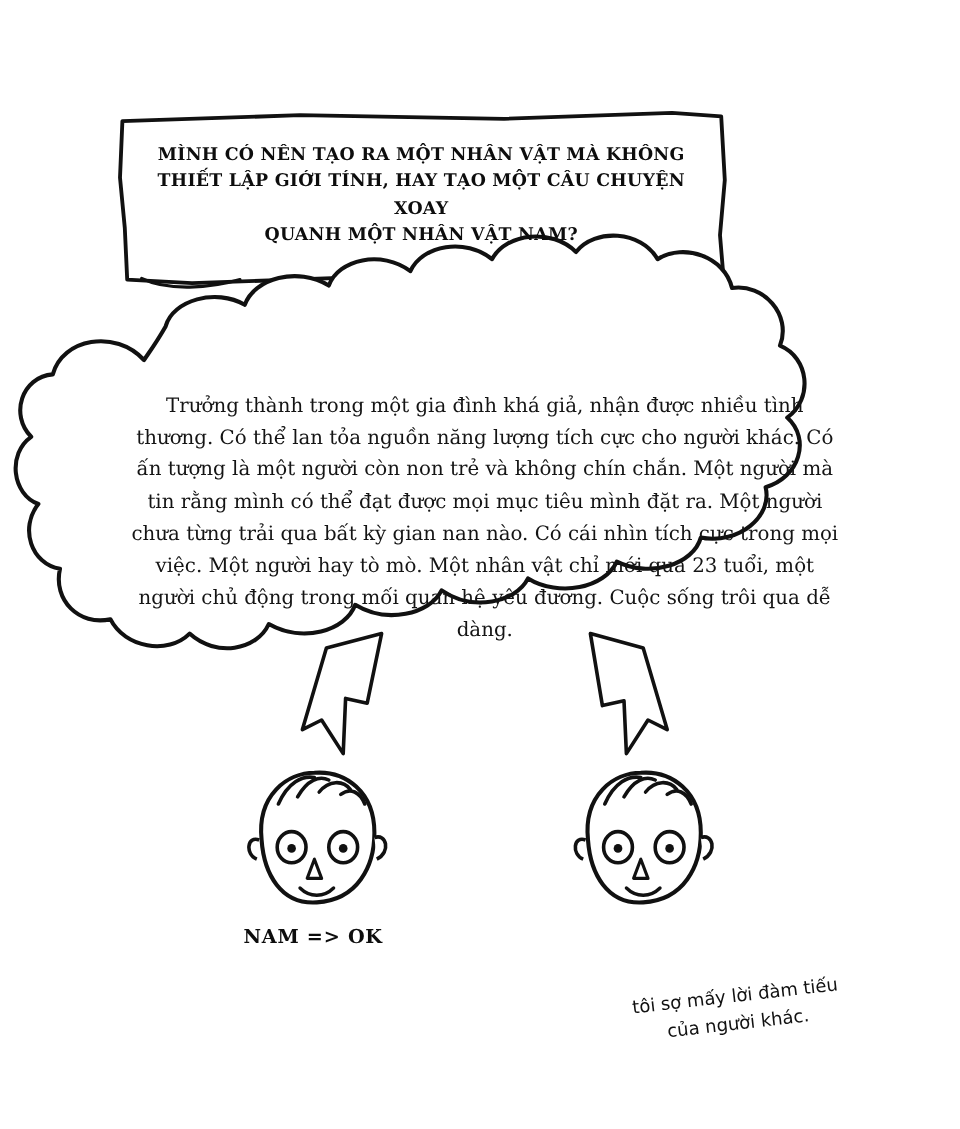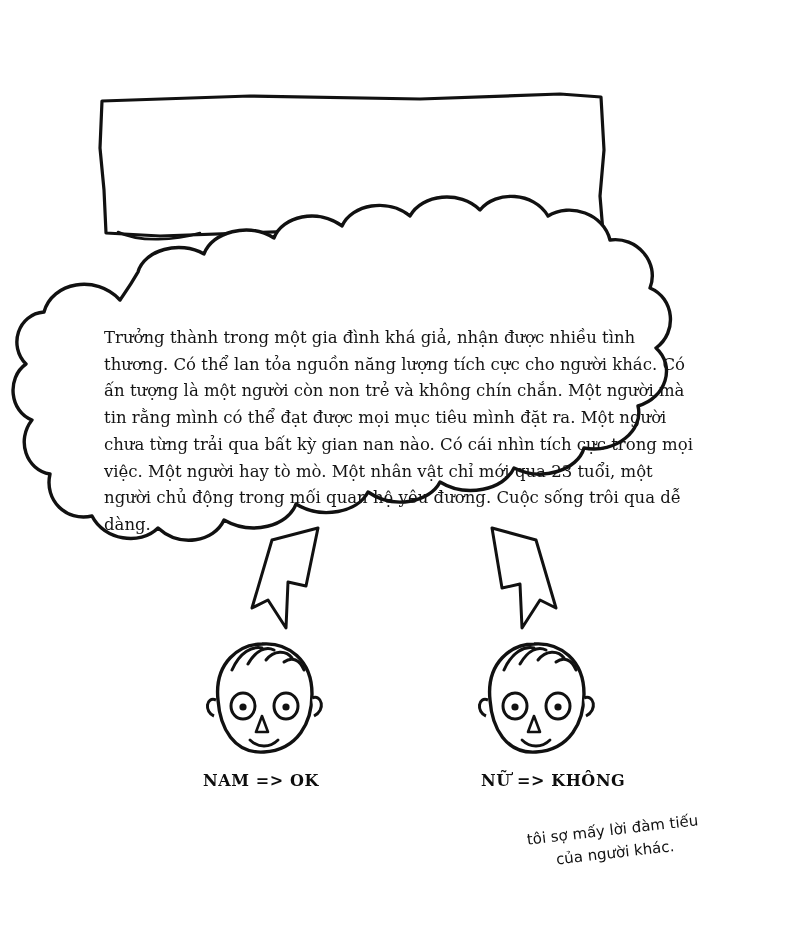--- a/index.html
+++ b/index.html
@@ -46,21 +46,21 @@
     color: #0d0d0d;
     white-space: pre-line;
   }
 
   
   .cloud-text {
     position: absolute;
     left: 104px;
     top: 325px;
     width: 600px;
-    text-align: left;
+    text-align: center;
     font-family: "DejaVu Serif", serif;
     font-size: 16.5px;
     line-height: 1.62;
     color: #141414;
     font-style: normal;
     white-space: pre-line;
   }
 
   
   .label {
@@ -184,22 +184,24 @@
     <ellipse cx="515" cy="706" rx="12" ry="13" fill="#ffffff" stroke="#111111" stroke-width="3"></ellipse>
     <ellipse cx="558" cy="706" rx="12" ry="13" fill="#ffffff" stroke="#111111" stroke-width="3"></ellipse>
     <circle cx="515" cy="707" r="3.6" fill="#111111"></circle>
     <circle cx="558" cy="707" r="3.6" fill="#111111"></circle>
     <path d="M534 716 L528 732 L540 732 Z" fill="#ffffff" stroke="#111111" stroke-width="2.6" stroke-linejoin="round"></path>
     <path d="M522 740 C530 748, 542 748, 550 740" fill="none" stroke="#111111" stroke-width="2.8" stroke-linecap="round"></path>
   </g>
 </svg>
 
 <div class="layer">
+  <div class="question-text">MÌNH CÓ NÊN TẠO RA MỘT NHÂN VẬT MÀ KHÔNG
+THIẾT LẬP GIỚI TÍNH, HAY TẠO MỘT CÂU CHUYỆN XOAY
+QUANH MỘT NHÂN VẬT NAM?</div>
 
   <div class="cloud-text">Trưởng thành trong một gia đình khá giả, nhận được nhiều tình thương. Có thể lan tỏa nguồn năng lượng tích cực cho người khác. Có ấn tượng là một người còn non trẻ và không chín chắn. Một người mà tin rằng mình có thể đạt được mọi mục tiêu mình đặt ra. Một người chưa từng trải qua bất kỳ gian nan nào. Có cái nhìn tích cực trong mọi việc. Một người hay tò mò. Một nhân vật chỉ mới qua 23 tuổi, một người chủ động trong mối quan hệ yêu đương. Cuộc sống trôi qua dễ dàng.</div>
 
   <div class="label" id="label-male">NAM =&gt; OK</div>
 
-  <div class="label" id="label-female">NỮ =&gt; KHÔNG</div>
 
   <div class="note">tôi sợ mấy lời đàm tiếu
 của người khác.</div>
 </div>
 
 </body></html>

